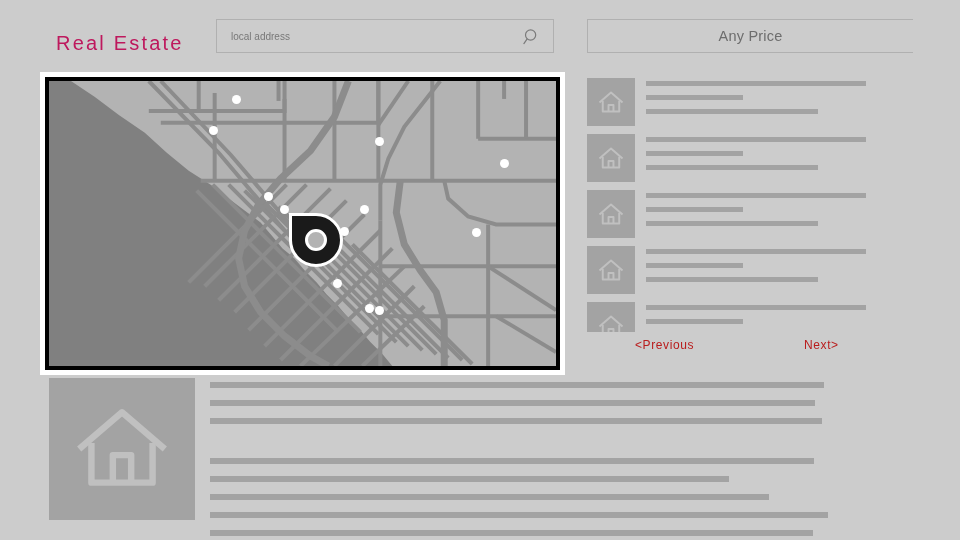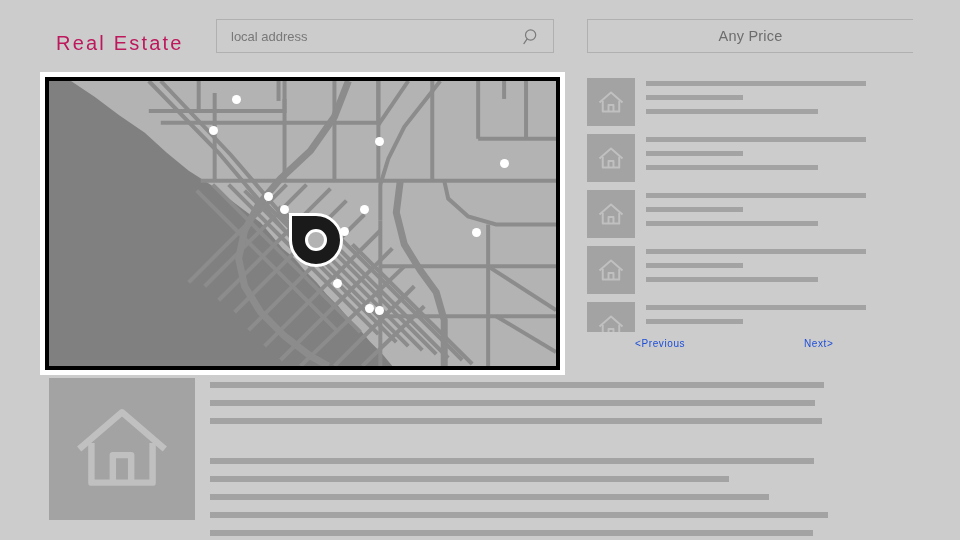--- a/index.html
+++ b/index.html
@@ -43,21 +43,21 @@
   }
   #search-input {
     position: absolute;
     left: 14px; top: 0;
     width: 270px; height: 34px;
     line-height: 34px;
     border: none;
     outline: none;
     background: transparent;
     font-family: "Liberation Sans", "DejaVu Sans", sans-serif;
-    font-size: 13px;
+    font-size: 10px;
     color: #787878;
     padding: 0;
   }
   #search-input::placeholder { color: #787878; opacity: 1; }
   #search-icon {
     position: absolute;
     right: 12px; top: 8px;
     width: 18px; height: 18px;
   }
   #filter-group {
@@ -141,22 +141,22 @@
 
   
   #pagination {
     position: absolute;
     left: 587px; top: 338px;
     width: 326px; height: 26px;
   }
   .page-link {
     position: absolute;
     top: 0;
-    font-size: 10px;
-    color: #1d4ed8;
+    font-size: 12px;
+    color: #b91c1c;
     letter-spacing: 0.6px;
     cursor: pointer;
     white-space: nowrap;
   }
   #page-prev { left: 48px; }
   #page-next { left: 217px; }
 
   
   #detail-panel {
     position: absolute;

